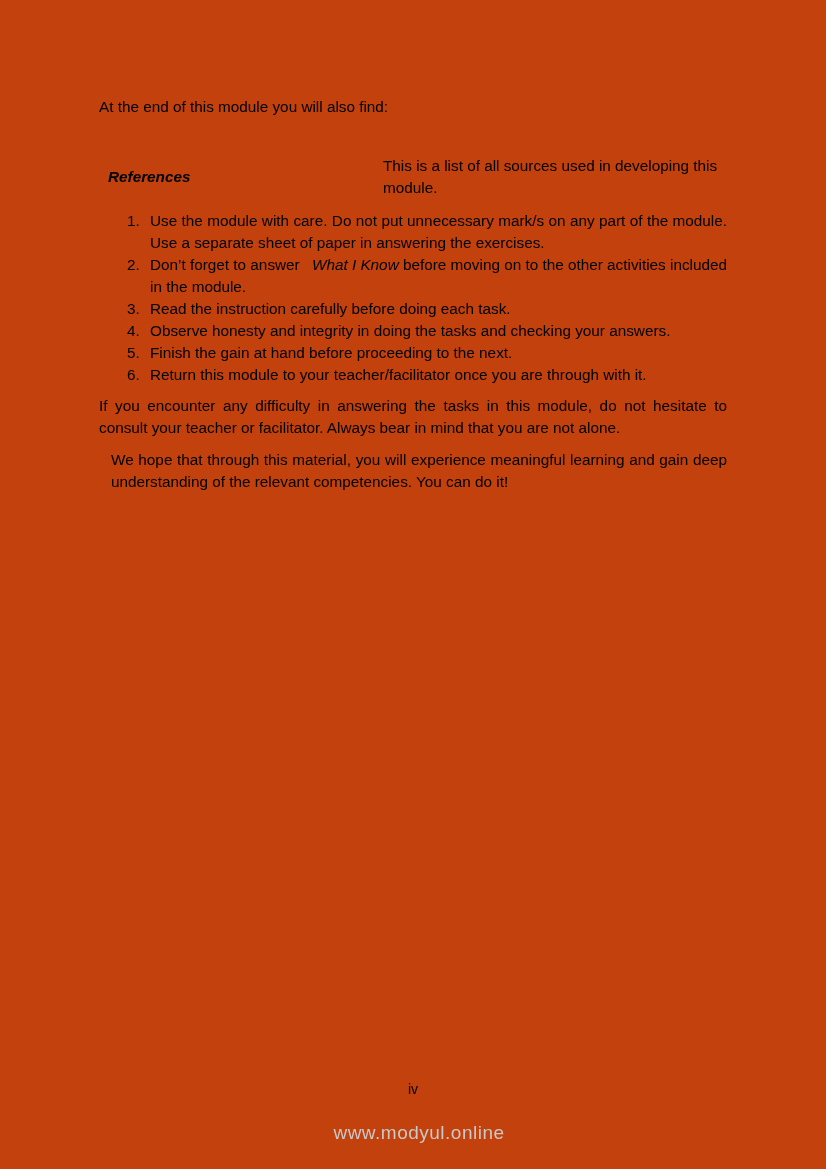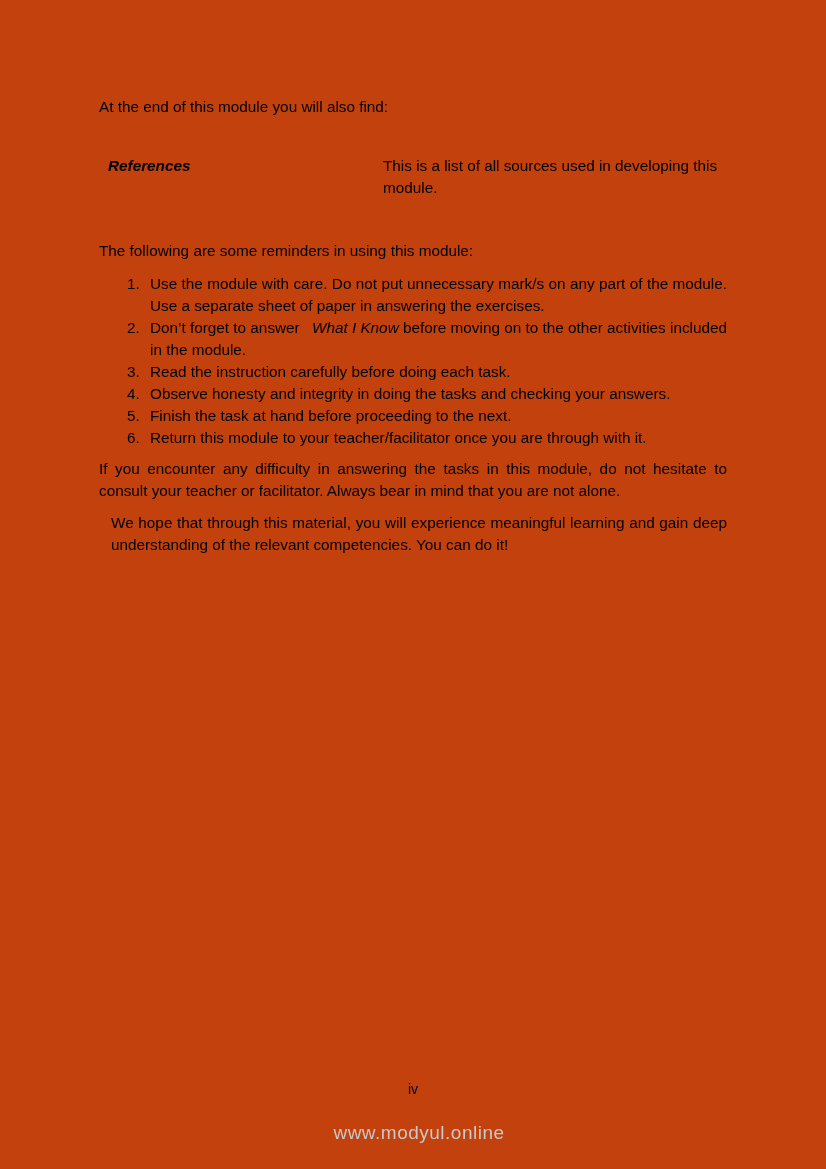--- a/index.html
+++ b/index.html
@@ -9,21 +9,21 @@
     height: 1169px;
     background: #c2410c;
     font-family: "Liberation Sans", sans-serif;
     font-size: 15.3px;
     line-height: 22px;
     color: #000000;
     overflow: hidden;
   }
   .content { padding: 96px 99px 0 99px; }
   .intro { margin: 0; }
-  .ref-row { display: flex; margin-top: 37px; }
+  .ref-row { display: flex; margin-top: 37px; align-items: center; }
   .ref-label {
     width: 284px;
     box-sizing: border-box;
     padding-left: 9px;
     font-weight: bold;
     font-style: italic;
     flex: none;
   }
   .ref-desc { width: 344px; }
   .reminders-intro { margin: 41px 0 0 0; }
@@ -61,21 +61,20 @@
 <div class="page">
   <div class="content">
 
     <p class="intro">At the end of this module you will also find:</p>
 
     <div class="ref-row">
       <div class="ref-label">References</div>
       <div class="ref-desc">This is a list of all sources used in developing this module.</div>
     </div>
 
-    <p class="reminders-intro">The following are some reminders in using this module:</p>
 
     <div class="list">
 
       <div class="list-item">
         <span class="num">1.</span>
         <div class="li-body">Use the module with care. Do not put unnecessary mark/s on any part of the module. Use a separate sheet of paper in answering the exercises.</div>
       </div>
 
       <div class="list-item">
         <span class="num">2.</span>
@@ -87,21 +86,21 @@
         <div class="li-body">Read the instruction carefully before doing each task.</div>
       </div>
 
       <div class="list-item">
         <span class="num">4.</span>
         <div class="li-body">Observe honesty and integrity in doing the tasks and checking your answers.</div>
       </div>
 
       <div class="list-item">
         <span class="num">5.</span>
-        <div class="li-body">Finish the task at hand before proceeding to the next.</div>
+        <div class="li-body">Finish the gain at hand before proceeding to the next.</div>
       </div>
 
       <div class="list-item">
         <span class="num">6.</span>
         <div class="li-body">Return this module to your teacher/facilitator once you are through with it.</div>
       </div>
 
     </div>
 
     <p class="closing-1">If you encounter any difficulty in answering the tasks in this module, do not hesitate to consult your teacher or facilitator. Always bear in mind that you are not alone.</p>

